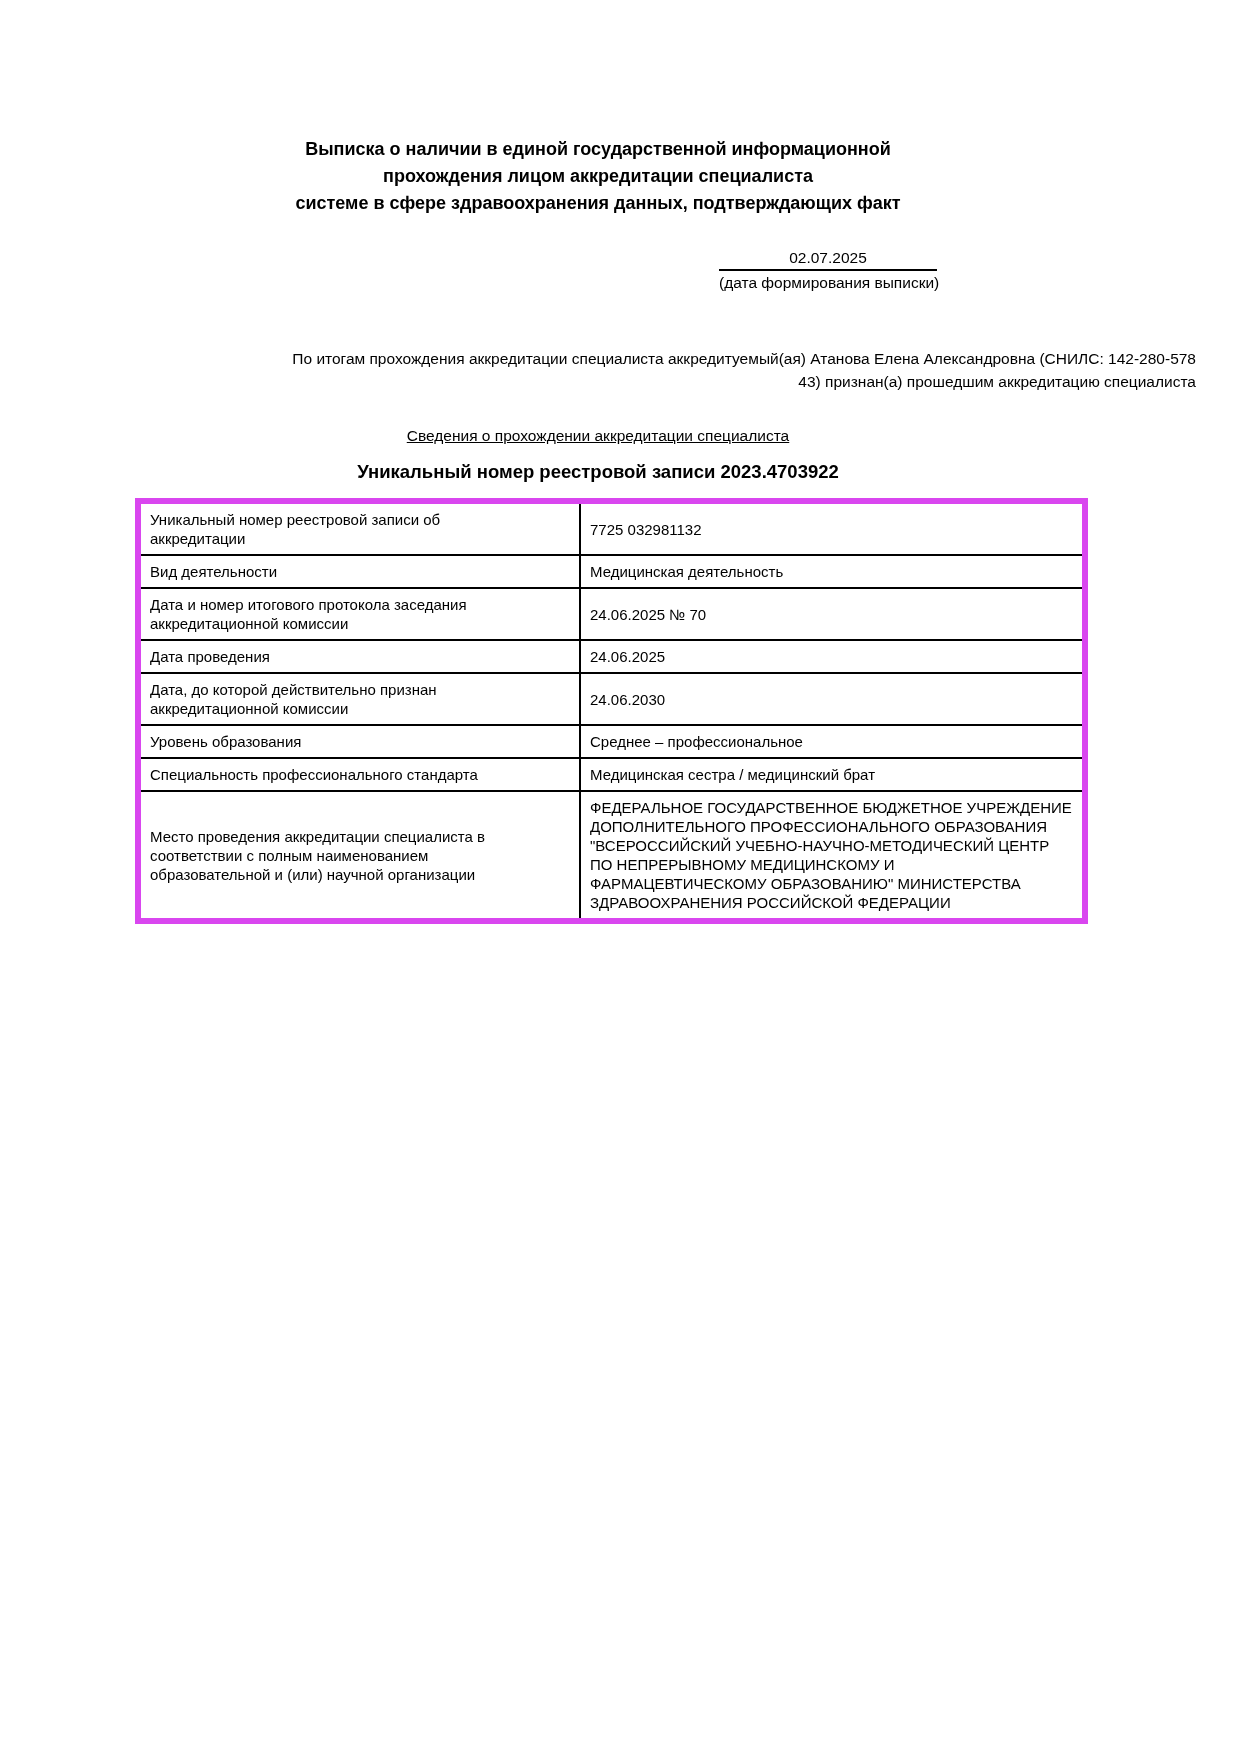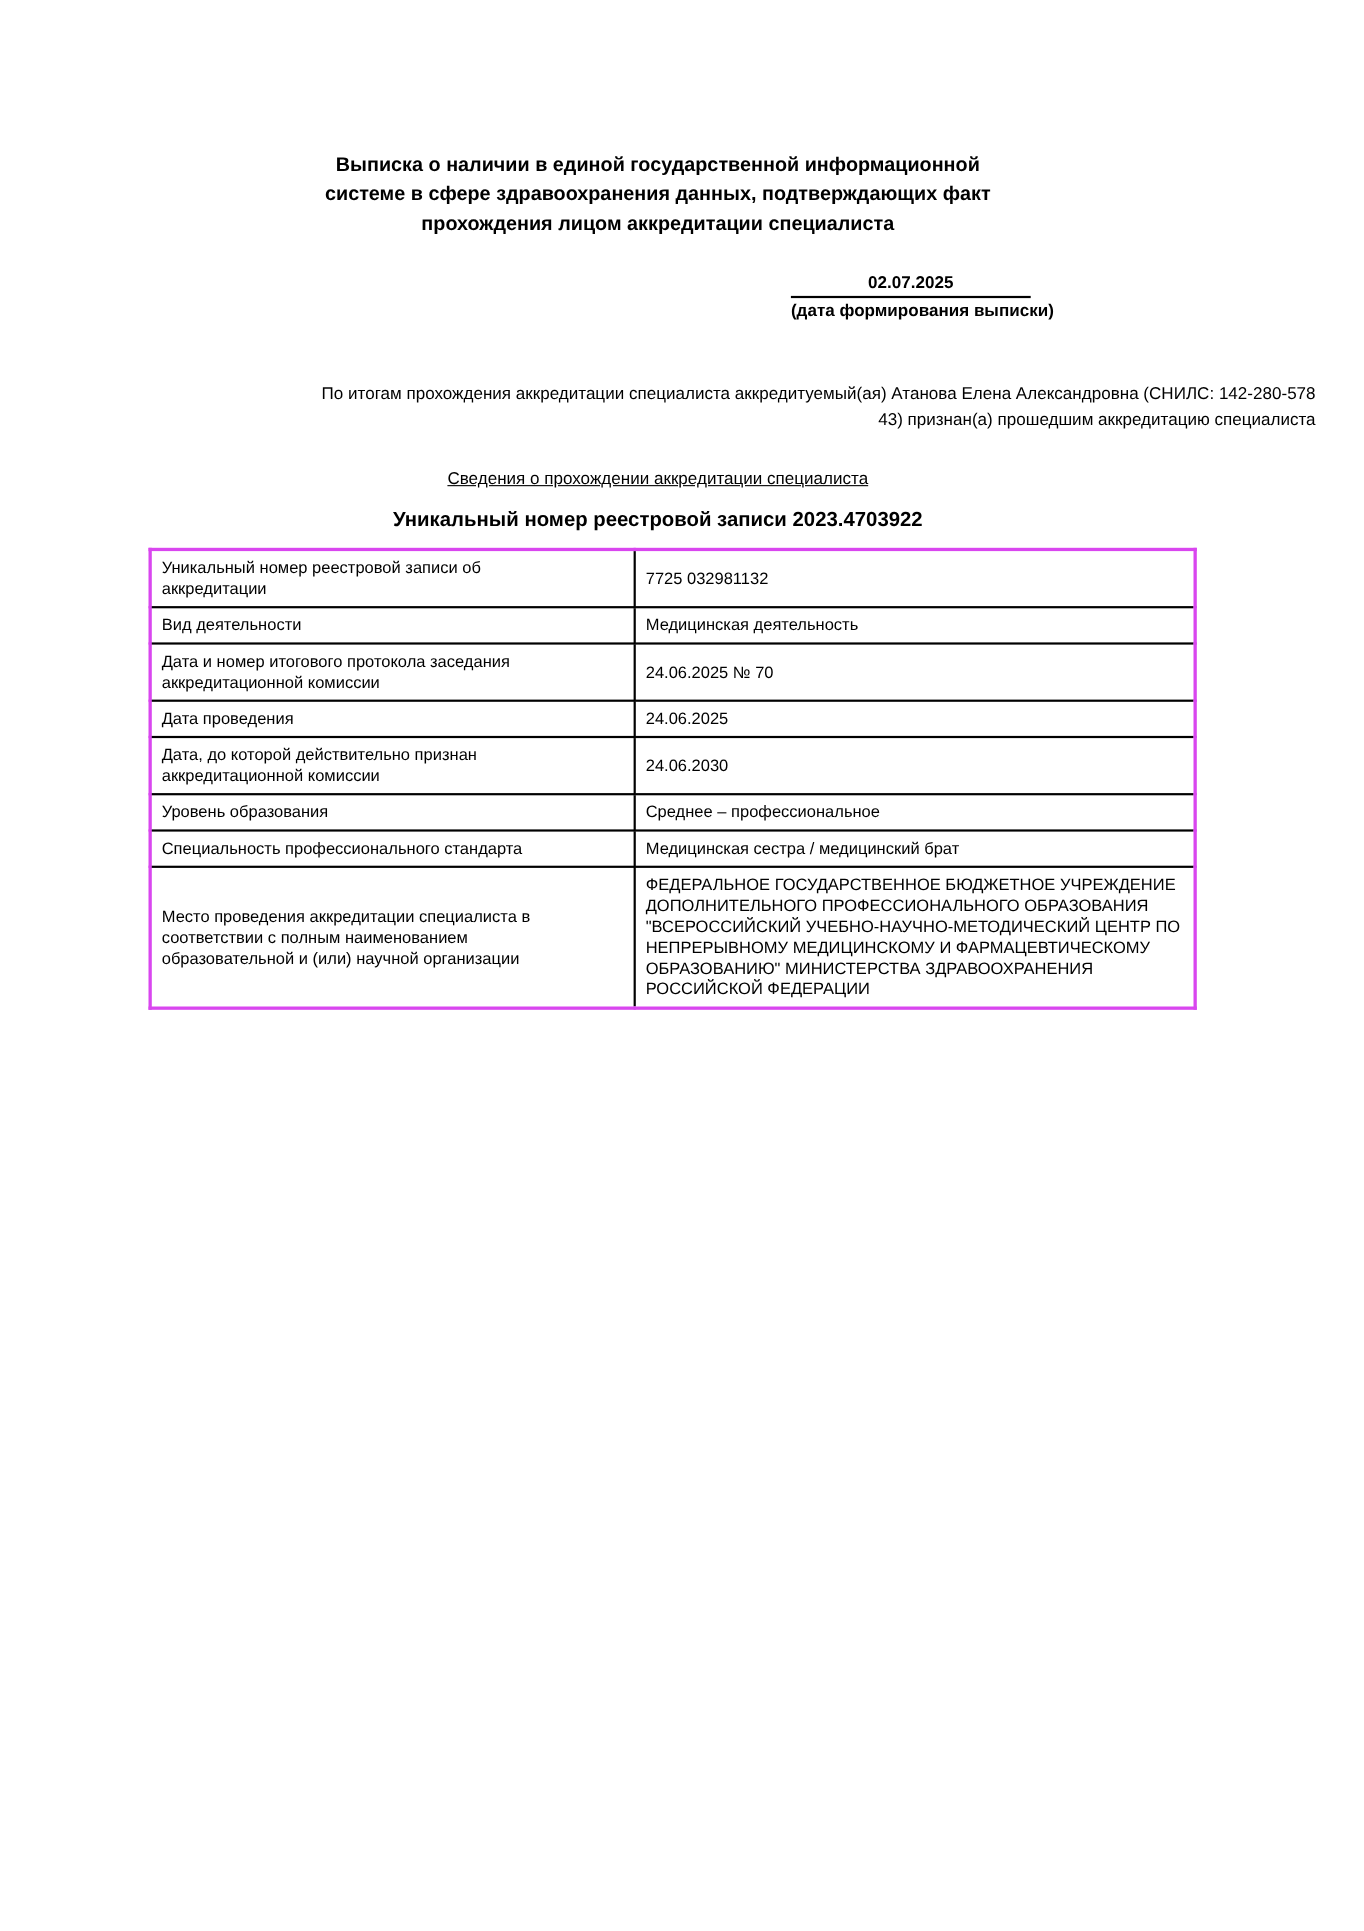--- a/index.html
+++ b/index.html
@@ -28,21 +28,20 @@
     font-size: 18px;
     line-height: 27px;
   }
   .date-block {
     margin-top: 30px;
     margin-left: 719px;
     width: 218px;
     text-align: center;
     font-size: 15.5px;
     line-height: 21px;
-    font-weight: bold;
   }
   .date-value {
     display: block;
     border-bottom: 2px solid #000000;
     padding-bottom: 1px;
   }
   .date-caption {
     display: block;
     padding-top: 1px;
     white-space: nowrap;
@@ -72,21 +71,21 @@
   table.acc-table {
     margin-top: 13px;
     margin-left: 135px;
     width: 953px;
     border-collapse: collapse;
     table-layout: fixed;
     font-size: 15px;
     line-height: 19px;
   }
   table.acc-table {
-    border: 3px solid #d946ef;
+    border: 6px solid #d946ef;
     padding-left: 43px;
   }
   table.acc-table td {
     border: 2px solid #000000;
     vertical-align: middle;
   }
   td.cell-label {
     width: 385px;
     padding: 6px 44px 6px 9px;
   }
@@ -96,23 +95,23 @@
 </style>
 </head>
 <body>
 
 <div class="page">
 
   <div class="doc-title">
 
       <div class="title-line">Выписка о наличии в единой государственной информационной</div>
 
+      <div class="title-line">прохождения лицом аккредитации специалиста</div>
+
       <div class="title-line">системе в сфере здравоохранения данных, подтверждающих факт</div>
-
-      <div class="title-line">прохождения лицом аккредитации специалиста</div>
     </div>
 
   <div class="date-block">
     <span class="date-value">02.07.2025</span>
     <span class="date-caption">(дата формирования выписки)</span>
   </div>
 
   <div class="intro">
 
       <div class="intro-line">По итогам прохождения аккредитации специалиста аккредитуемый(ая) Атанова Елена Александровна (СНИЛС: 142-280-578</div>

